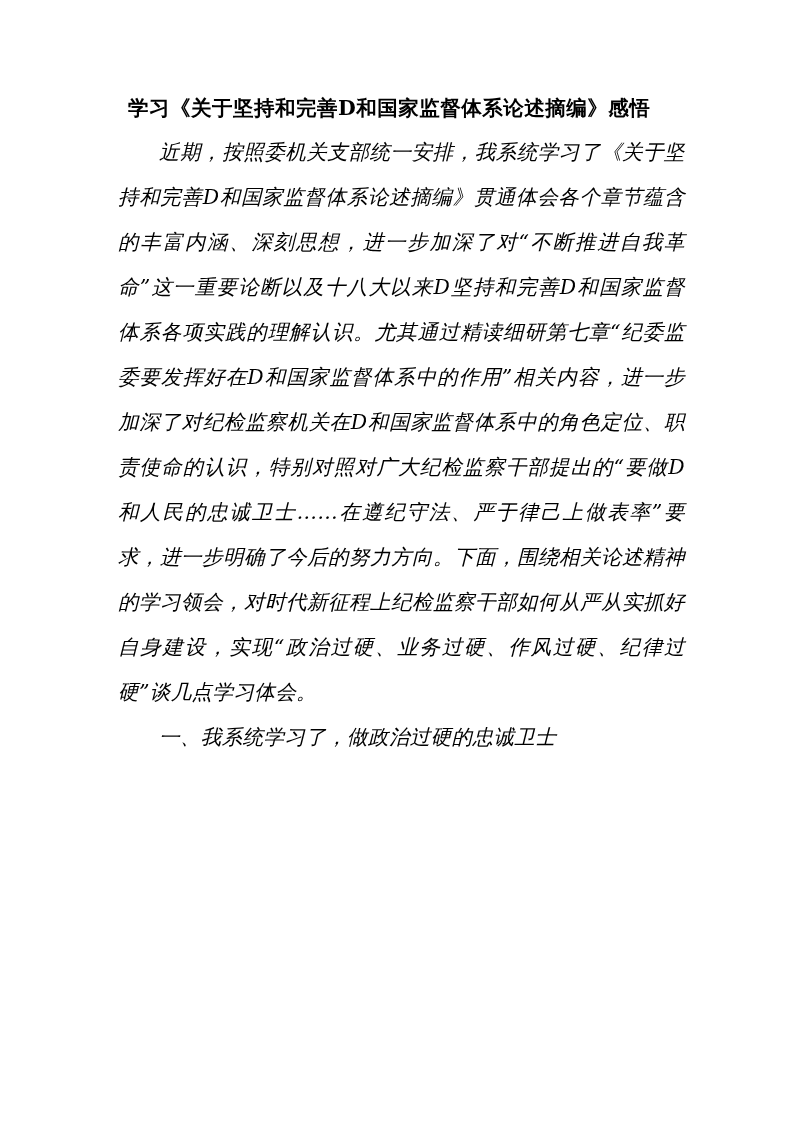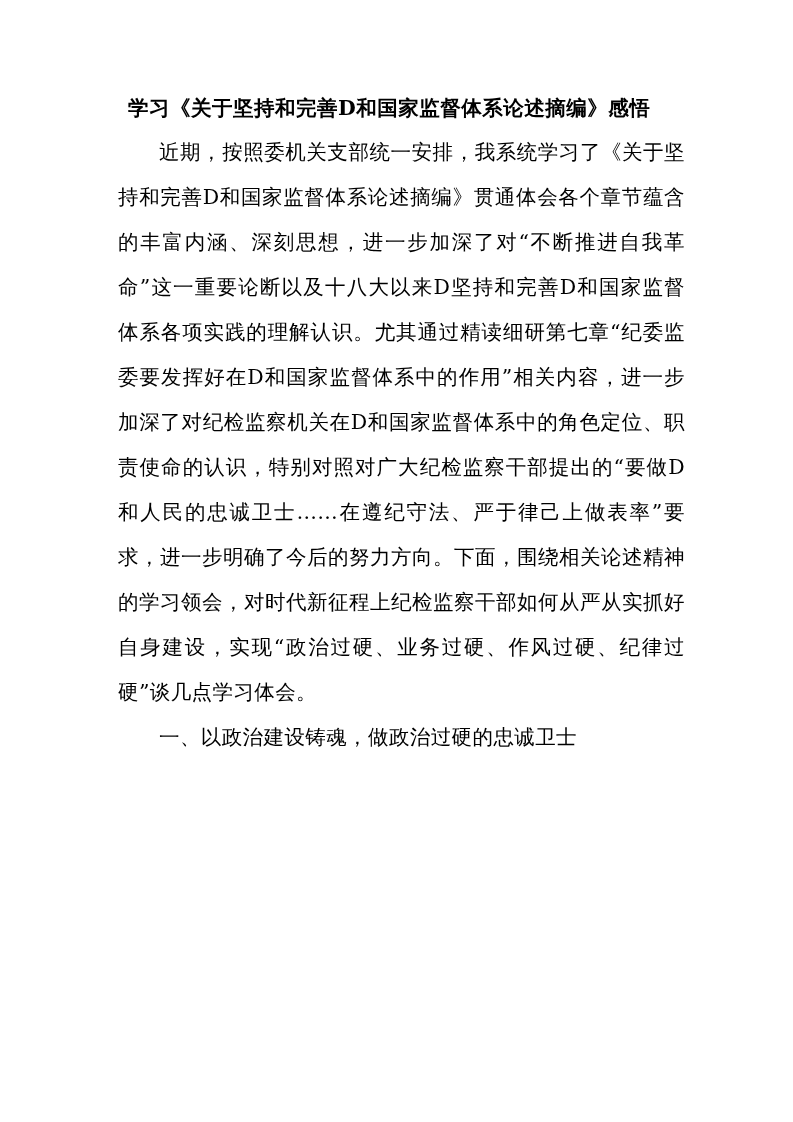--- a/index.html
+++ b/index.html
@@ -31,25 +31,26 @@
     white-space: nowrap;
   }
   .para {
     font-size: 20.5px;
     line-height: 45px;
     text-align: justify;
     text-justify: inter-ideograph;
     text-indent: 2em;
     margin: 0;
     letter-spacing: 0.4px;
+    font-style: italic;
   }
   .para.heading {
     text-indent: 2em;
   }
 </style>
 </head>
 <body>
 
 <div class="page">
   <h1 class="doc-title">学习《关于坚持和完善D和国家监督体系论述摘编》感悟</h1>
   <p class="para">近期，按照委机关支部统一安排，我系统学习了《关于坚持和完善D和国家监督体系论述摘编》贯通体会各个章节蕴含的丰富内涵、深刻思想，进一步加深了对“不断推进自我革命”这一重要论断以及十八大以来D坚持和完善D和国家监督体系各项实践的理解认识。尤其通过精读细研第七章“纪委监委要发挥好在D和国家监督体系中的作用”相关内容，进一步加深了对纪检监察机关在D和国家监督体系中的角色定位、职责使命的认识，特别对照对广大纪检监察干部提出的“要做D和人民的忠诚卫士……在遵纪守法、严于律己上做表率”要求，进一步明确了今后的努力方向。下面，围绕相关论述精神的学习领会，对时代新征程上纪检监察干部如何从严从实抓好自身建设，实现“政治过硬、业务过硬、作风过硬、纪律过硬”谈几点学习体会。</p>
-  <p class="para heading">一、以政治建设铸魂，做政治过硬的忠诚卫士</p>
+  <p class="para heading">一、我系统学习了，做政治过硬的忠诚卫士</p>
 </div>
 
 </body></html>

